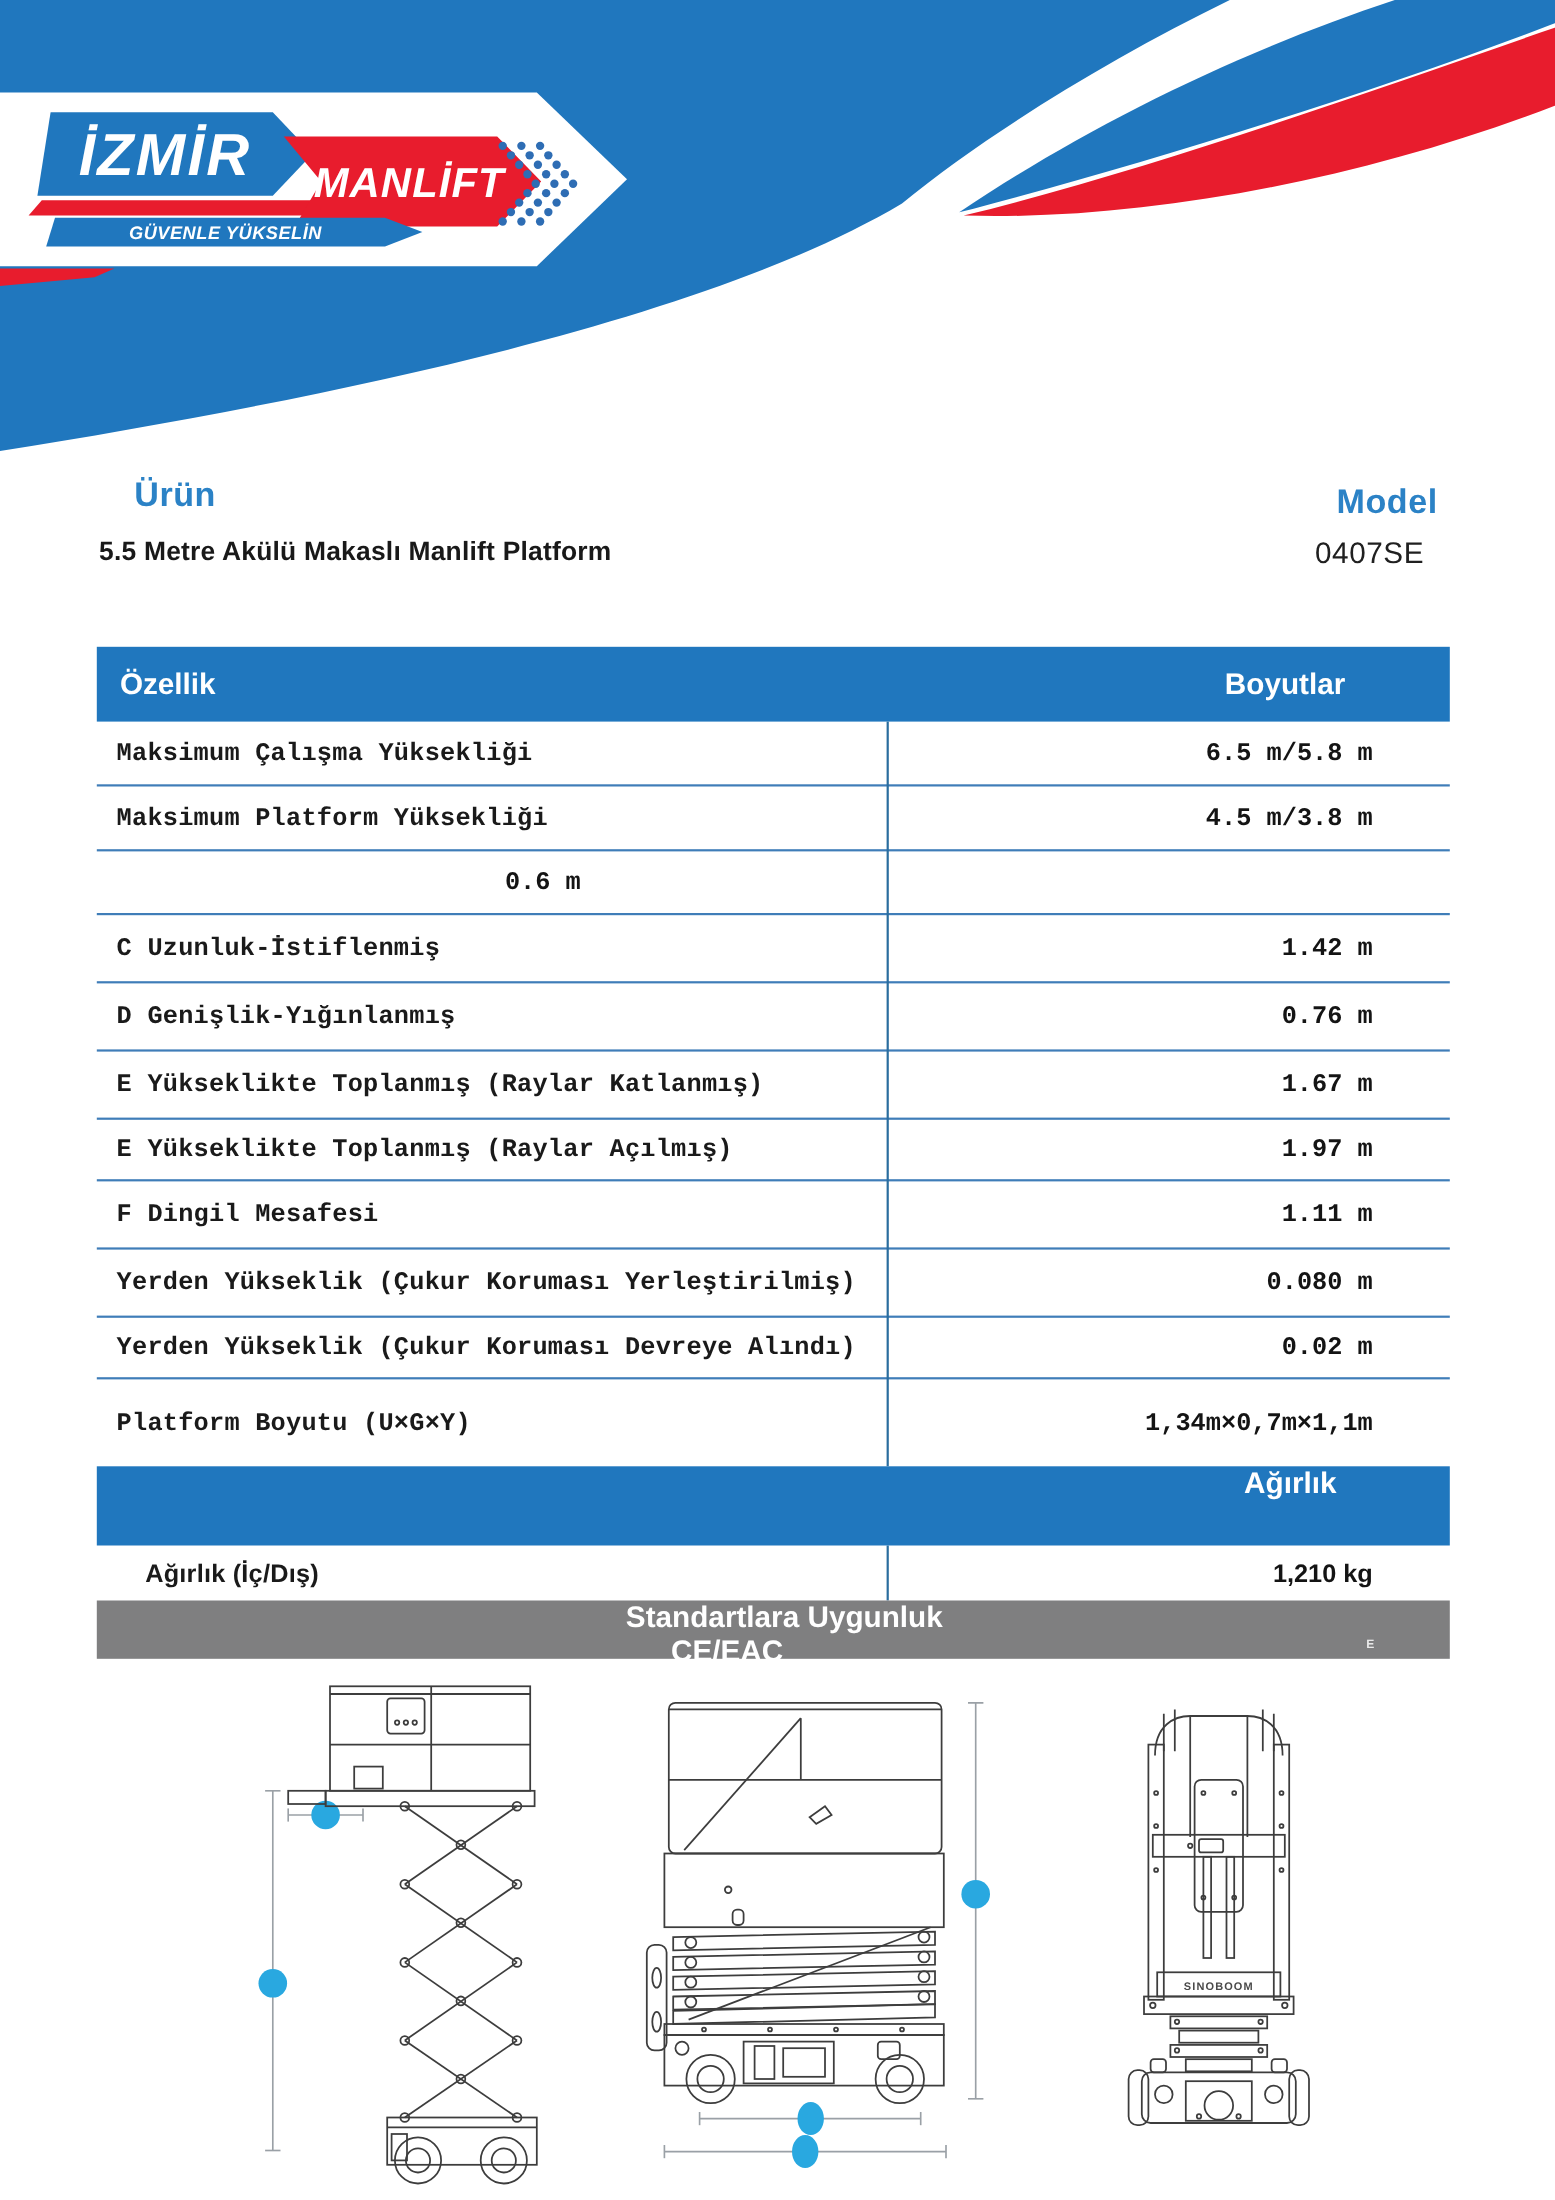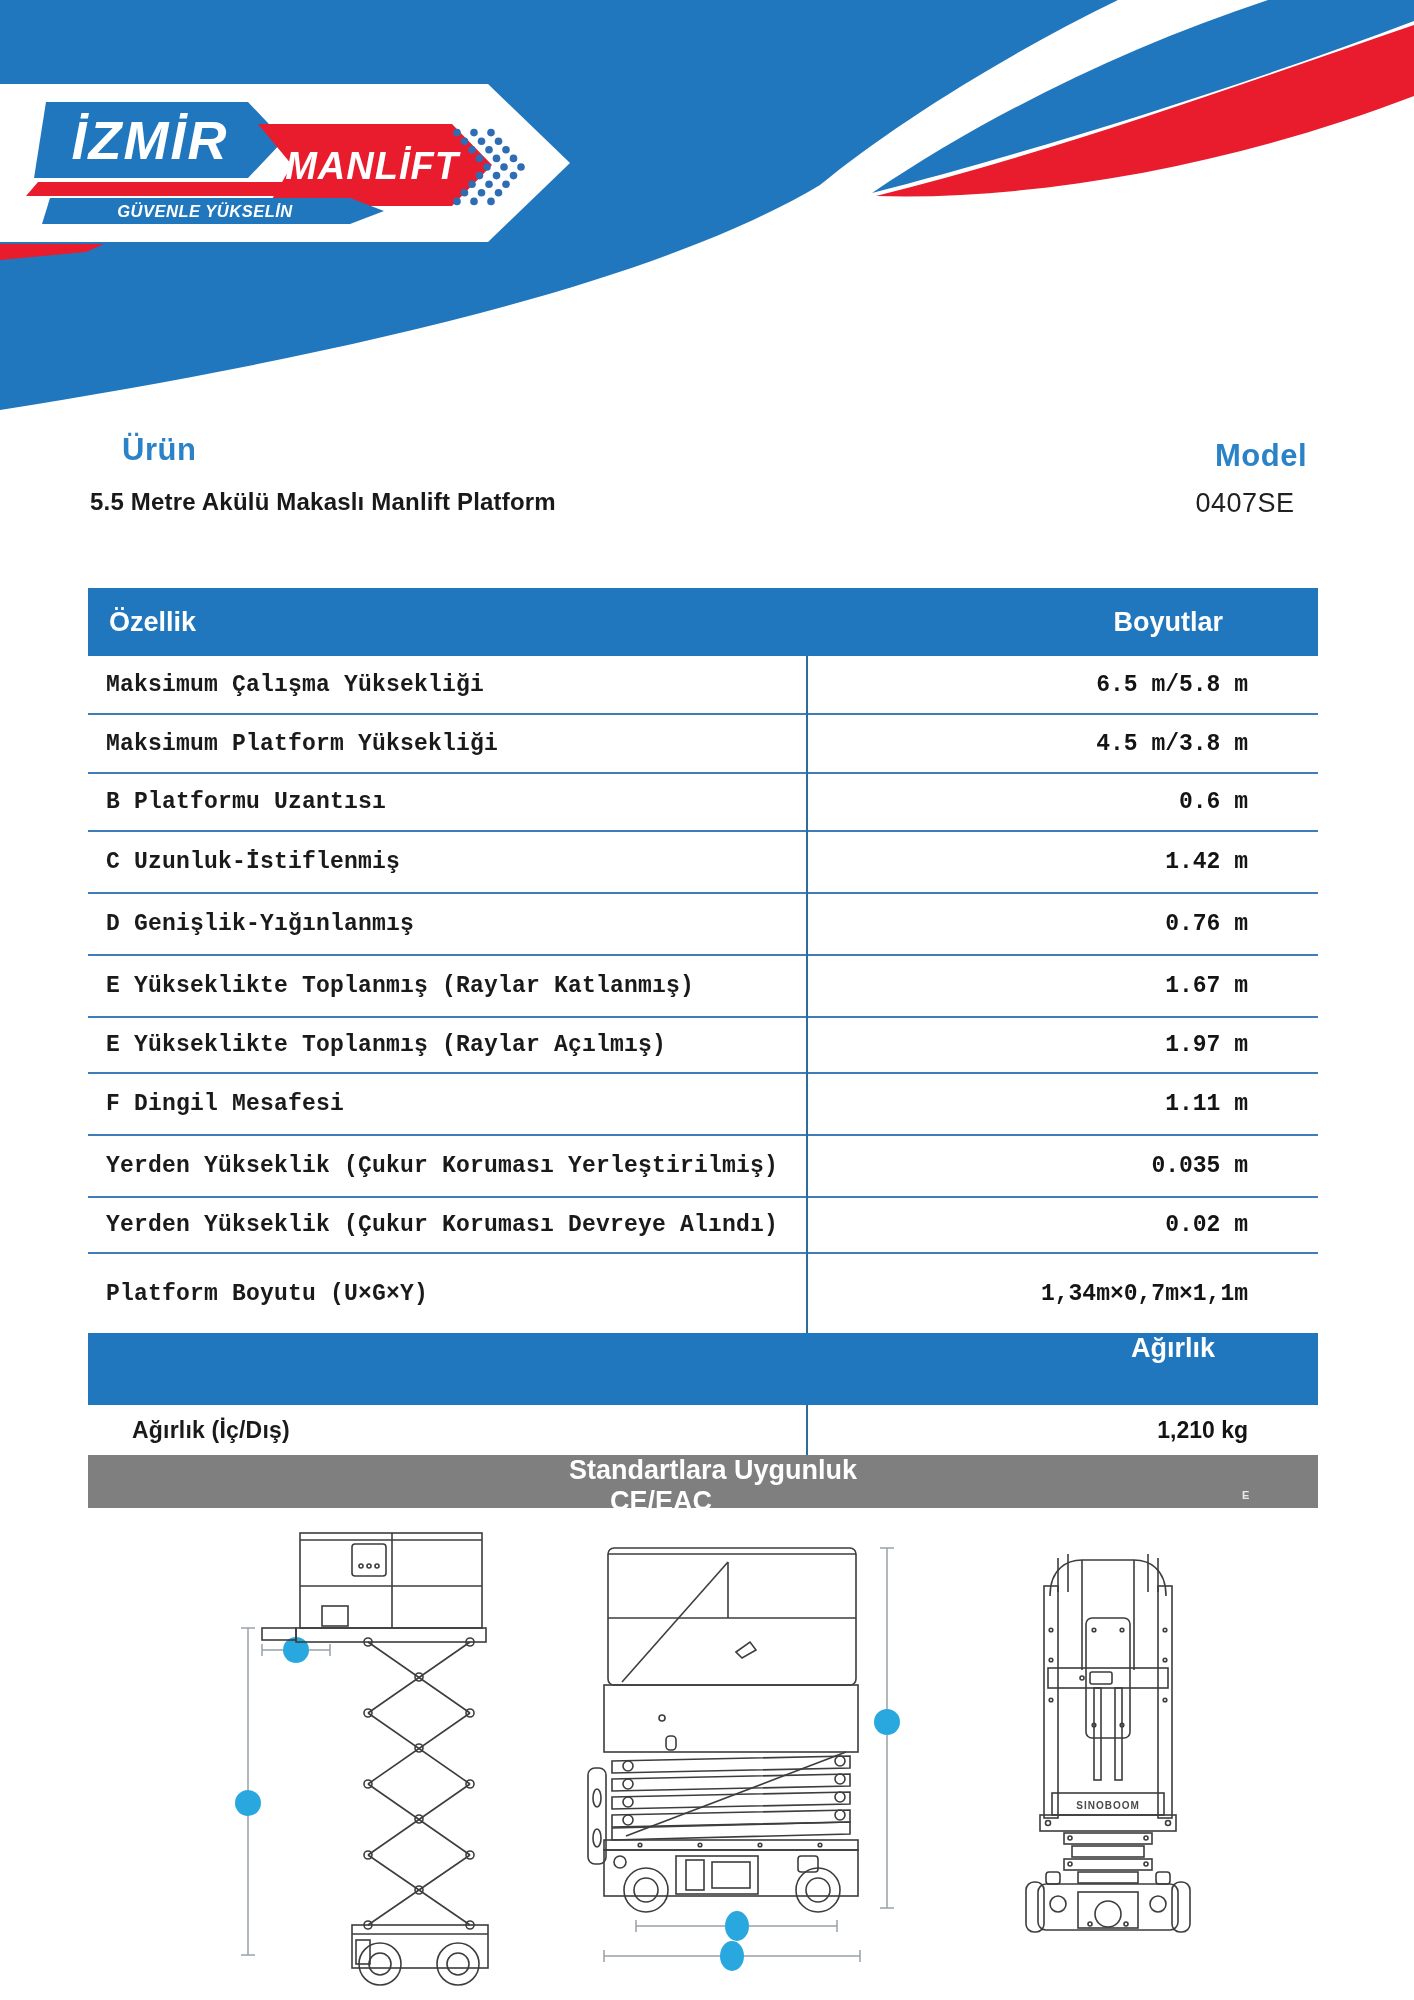--- a/index.html
+++ b/index.html
@@ -113,21 +113,20 @@
   <div class="abs tbody">
     <div class="trow" style="height:57px">
       <span class="tlabel">Maksimum Çalışma Yüksekliği</span>
       <span class="tvalue">6.5 m/5.8 m</span>
     </div>
     <div class="trow" style="height:59px">
       <span class="tlabel">Maksimum Platform Yüksekliği</span>
       <span class="tvalue">4.5 m/3.8 m</span>
     </div>
     <div class="trow" style="height:58px">
-      <span class="tlabel">B Platformu Uzantısı</span>
       <span class="tvalue">0.6 m</span>
     </div>
     <div class="trow" style="height:62px">
       <span class="tlabel">C Uzunluk-İstiflenmiş</span>
       <span class="tvalue">1.42 m</span>
     </div>
     <div class="trow" style="height:62px">
       <span class="tlabel">D Genişlik-Yığınlanmış</span>
       <span class="tvalue">0.76 m</span>
     </div>
@@ -138,21 +137,21 @@
     <div class="trow" style="height:56px">
       <span class="tlabel">E Yükseklikte Toplanmış (Raylar Açılmış)</span>
       <span class="tvalue">1.97 m</span>
     </div>
     <div class="trow" style="height:62px">
       <span class="tlabel">F Dingil Mesafesi</span>
       <span class="tvalue">1.11 m</span>
     </div>
     <div class="trow" style="height:62px">
       <span class="tlabel">Yerden Yükseklik (Çukur Koruması Yerleştirilmiş)</span>
-      <span class="tvalue">0.035 m</span>
+      <span class="tvalue">0.080 m</span>
     </div>
     <div class="trow" style="height:56px">
       <span class="tlabel">Yerden Yükseklik (Çukur Koruması Devreye Alındı)</span>
       <span class="tvalue">0.02 m</span>
     </div>
     <div class="trow" style="height:81px">
       <span class="tlabel">Platform Boyutu (U×G×Y)</span>
       <span class="tvalue">1,34m×0,7m×1,1m</span>
     </div>
   </div>

